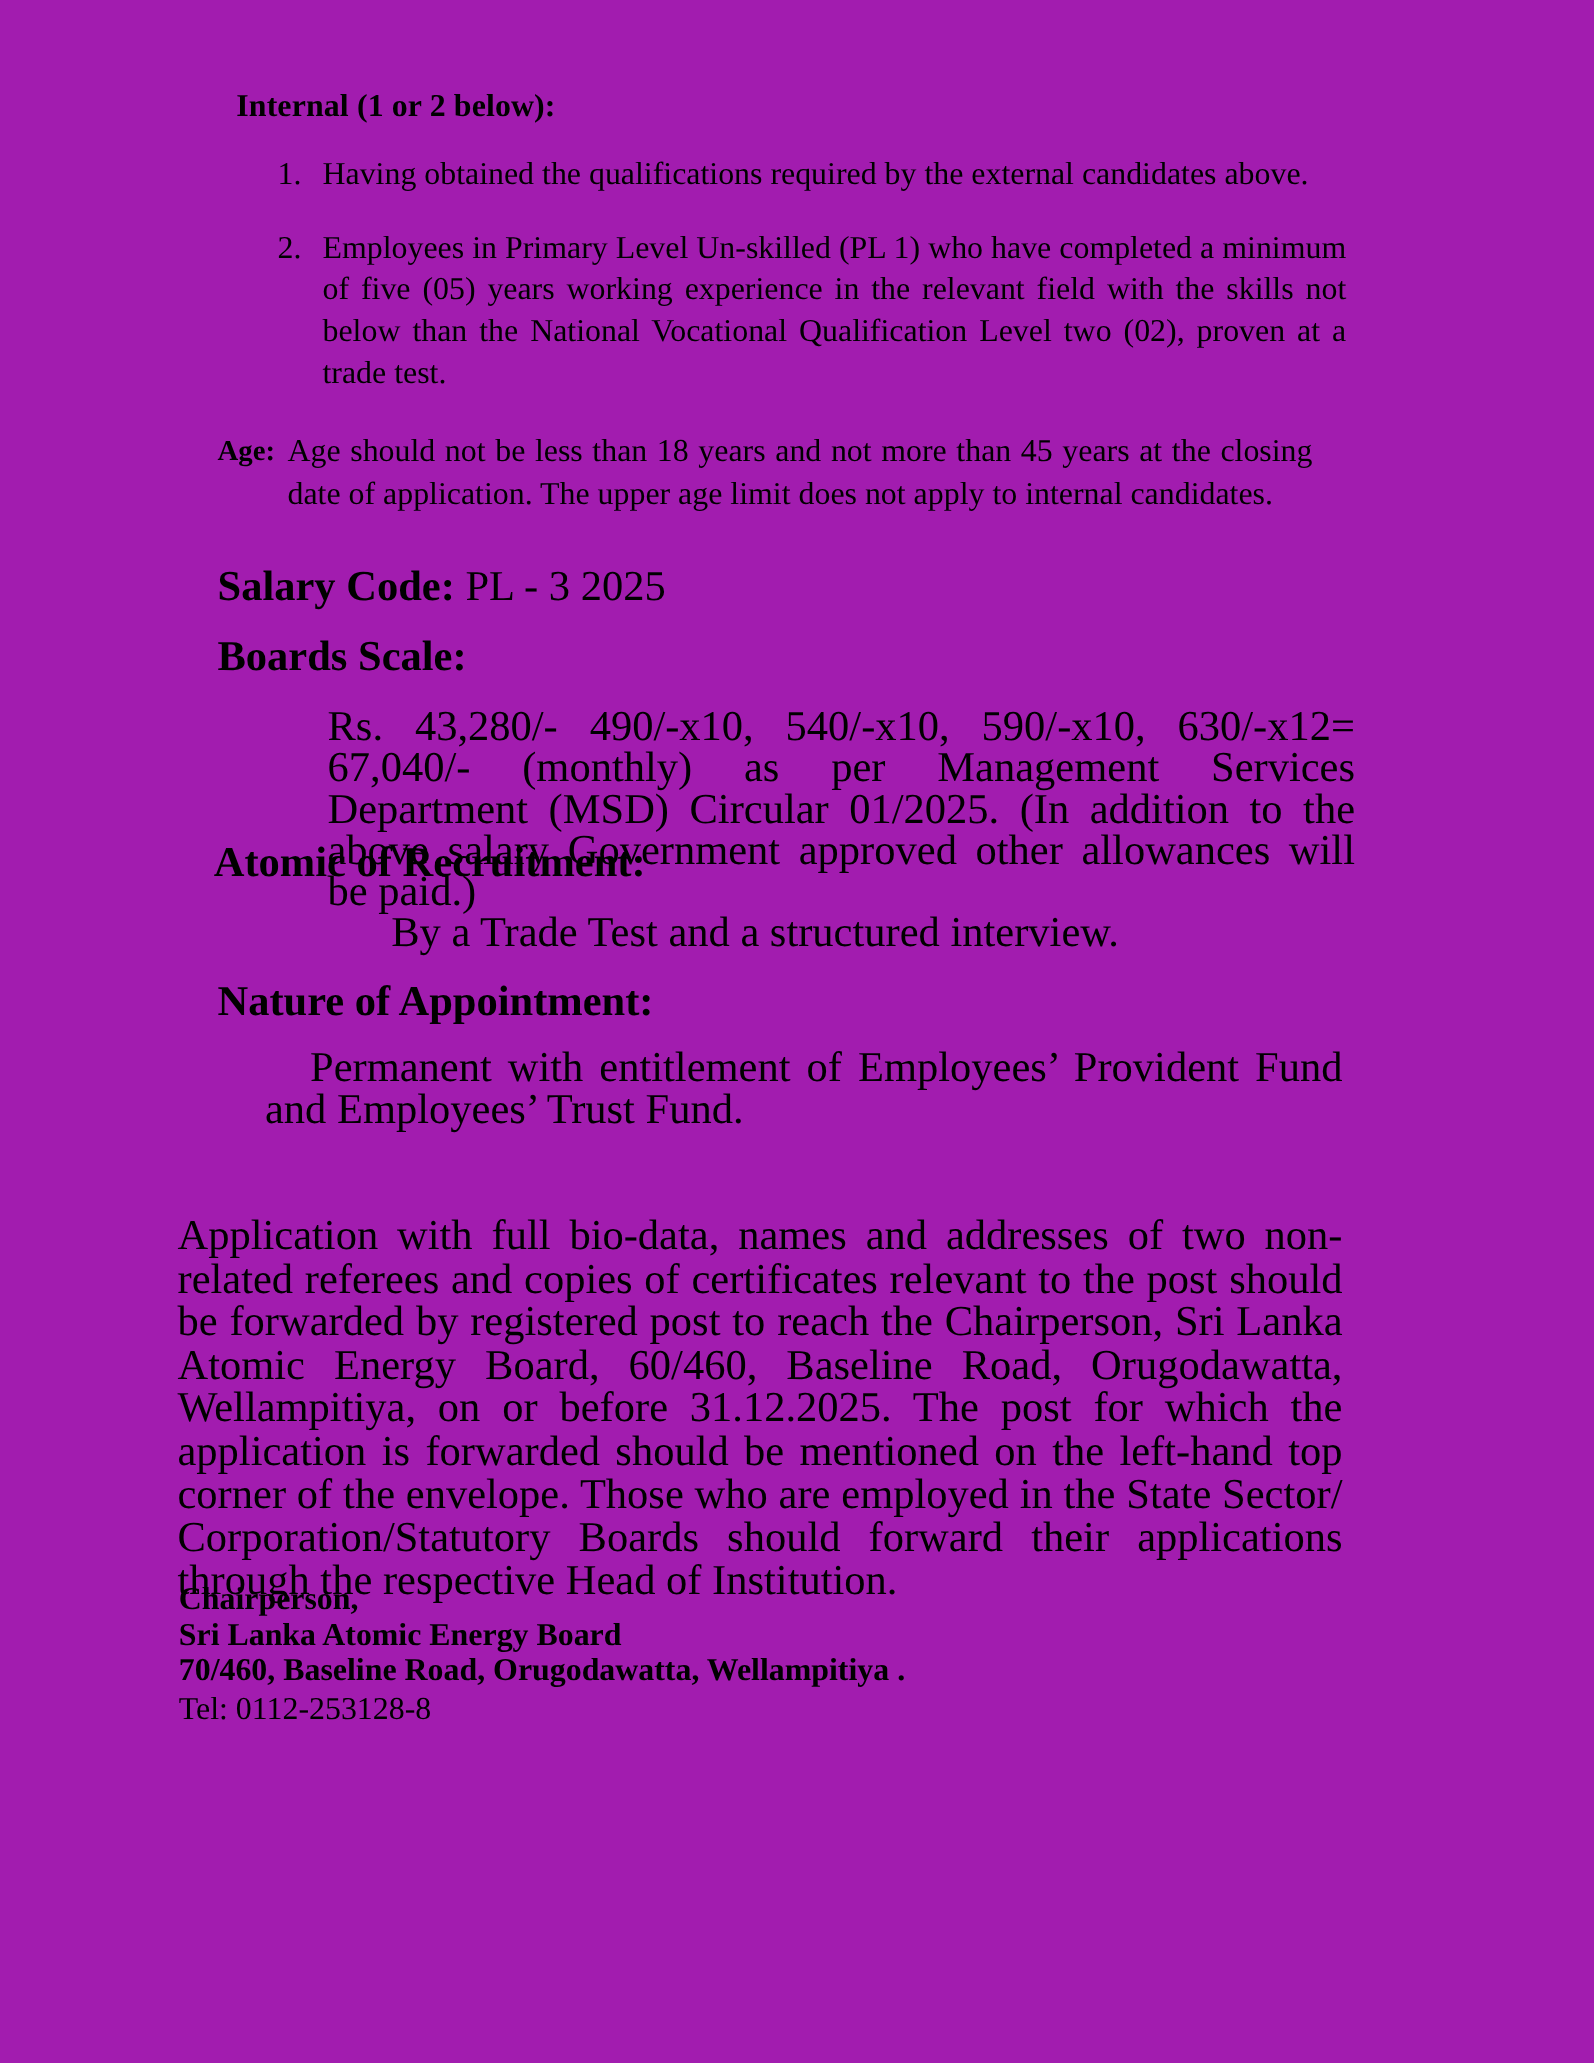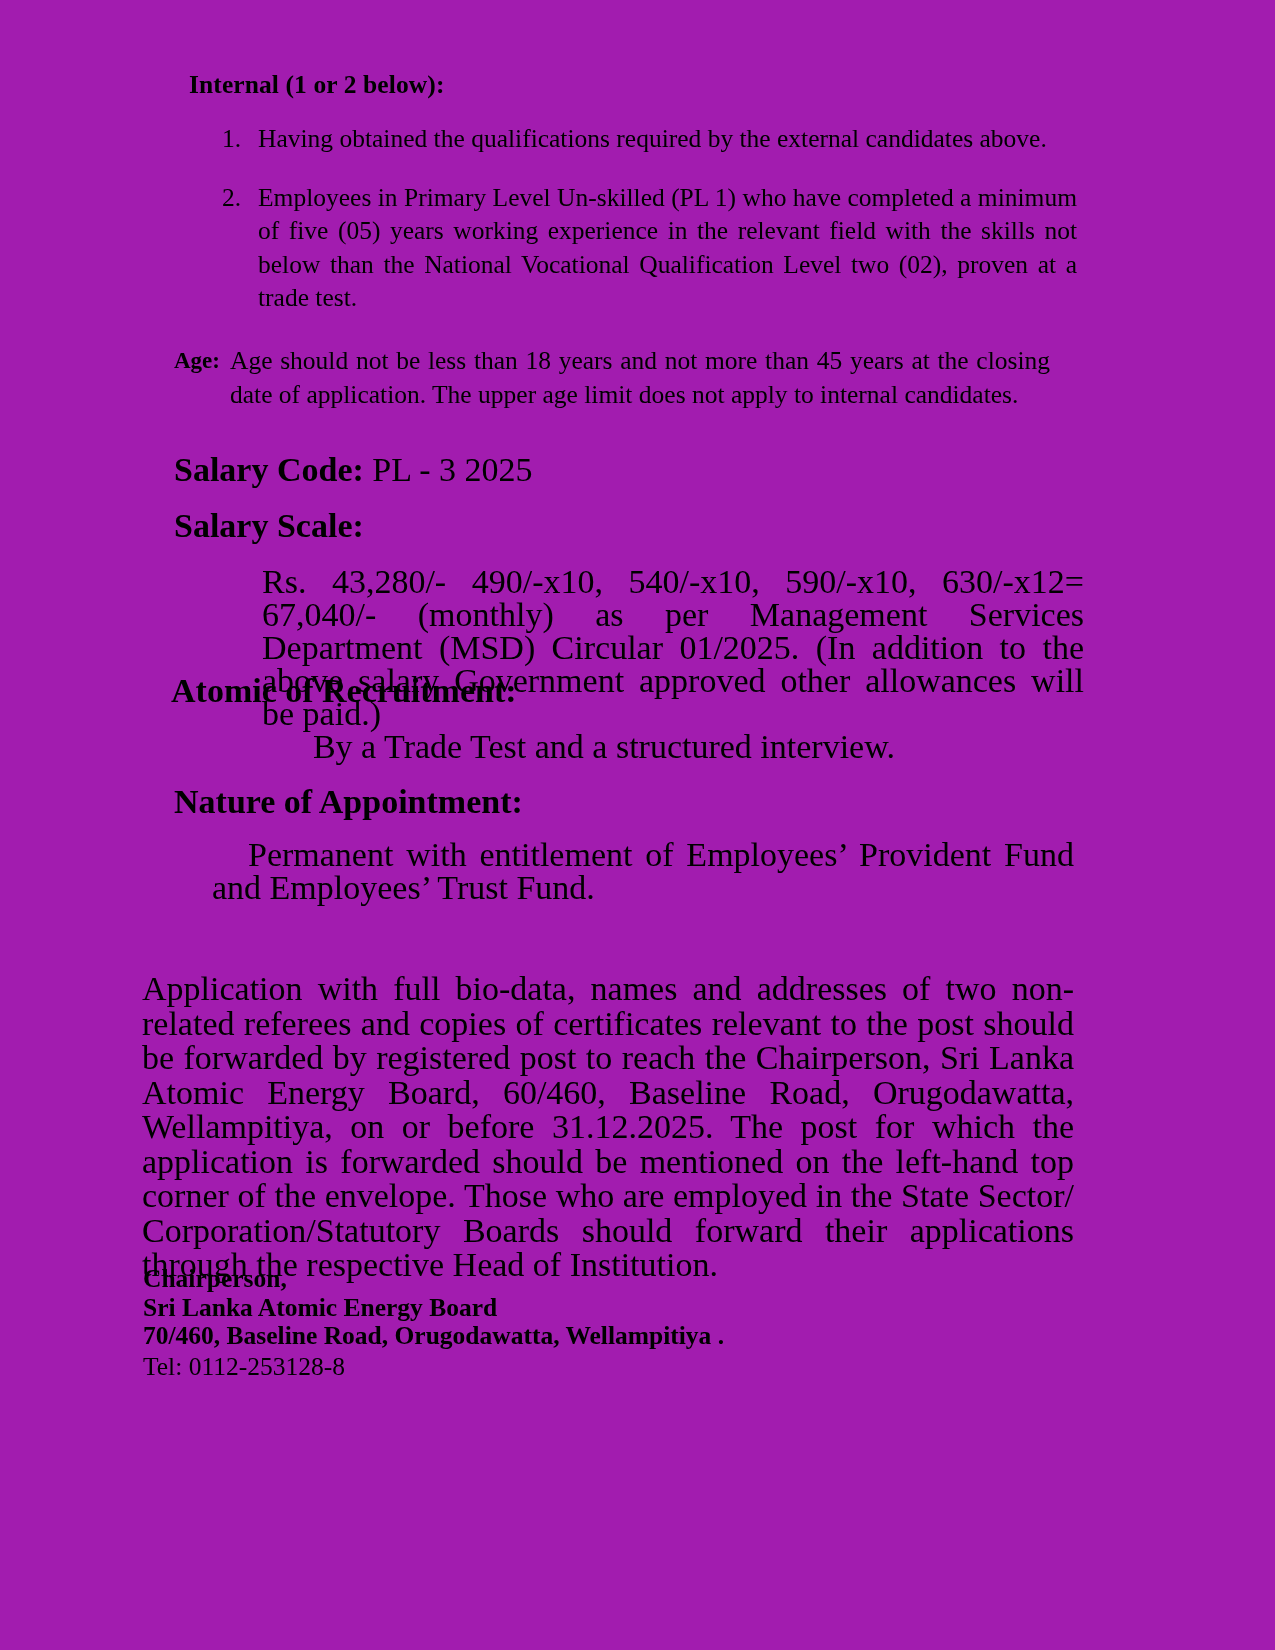--- a/index.html
+++ b/index.html
@@ -181,21 +181,21 @@
 
   <div id="age-row">
     <span class="bold" id="age-label">Age:</span>
     <div id="age-text">Age should not be less than 18 years and not more than 45 years at the closing date of application. The upper age limit does not apply to internal candidates.</div>
   </div>
 
   <div class="blk" id="salary-code-line">
     <span class="bold">Salary Code:</span><span>&nbsp;</span><span>PL - 3 2025</span>
   </div>
 
-  <div class="blk bold" id="salary-scale-heading">Salary Scale:</div>
+  <div class="blk bold" id="salary-scale-heading">Boards Scale:</div>
   <div class="blk" id="salary-scale-body">Rs. 43,280/- 490/-x10, 540/-x10, 590/-x10, 630/-x12= 67,040/- (monthly) as per Management Services Department (MSD) Circular 01/2025. (In addition to the above salary Government approved other allowances will be paid.)</div>
 
   <div class="blk bold" id="method-heading">Atomic of Recruitment:</div>
   <div class="blk" id="method-body">By a Trade Test and a structured interview.</div>
 
   <div class="blk bold" id="nature-heading">Nature of Appointment:</div>
   <div class="blk" id="nature-body">Permanent with entitlement of Employees’ Provident Fund and Employees’ Trust Fund.</div>
 
   <div class="blk" id="application-paragraph">Application with full bio-data, names and addresses of two non-related referees and copies of certificates relevant to the post should be forwarded by registered post to reach the Chairperson, Sri Lanka Atomic Energy Board, 60/460, Baseline Road, Orugodawatta, Wellampitiya, on or before 31.12.2025. The post for which the application is forwarded should be mentioned on the left-hand top corner of the envelope.  Those who are employed in the State Sector/ Corporation/Statutory Boards should forward their applications through the respective Head of Institution.</div>
 

